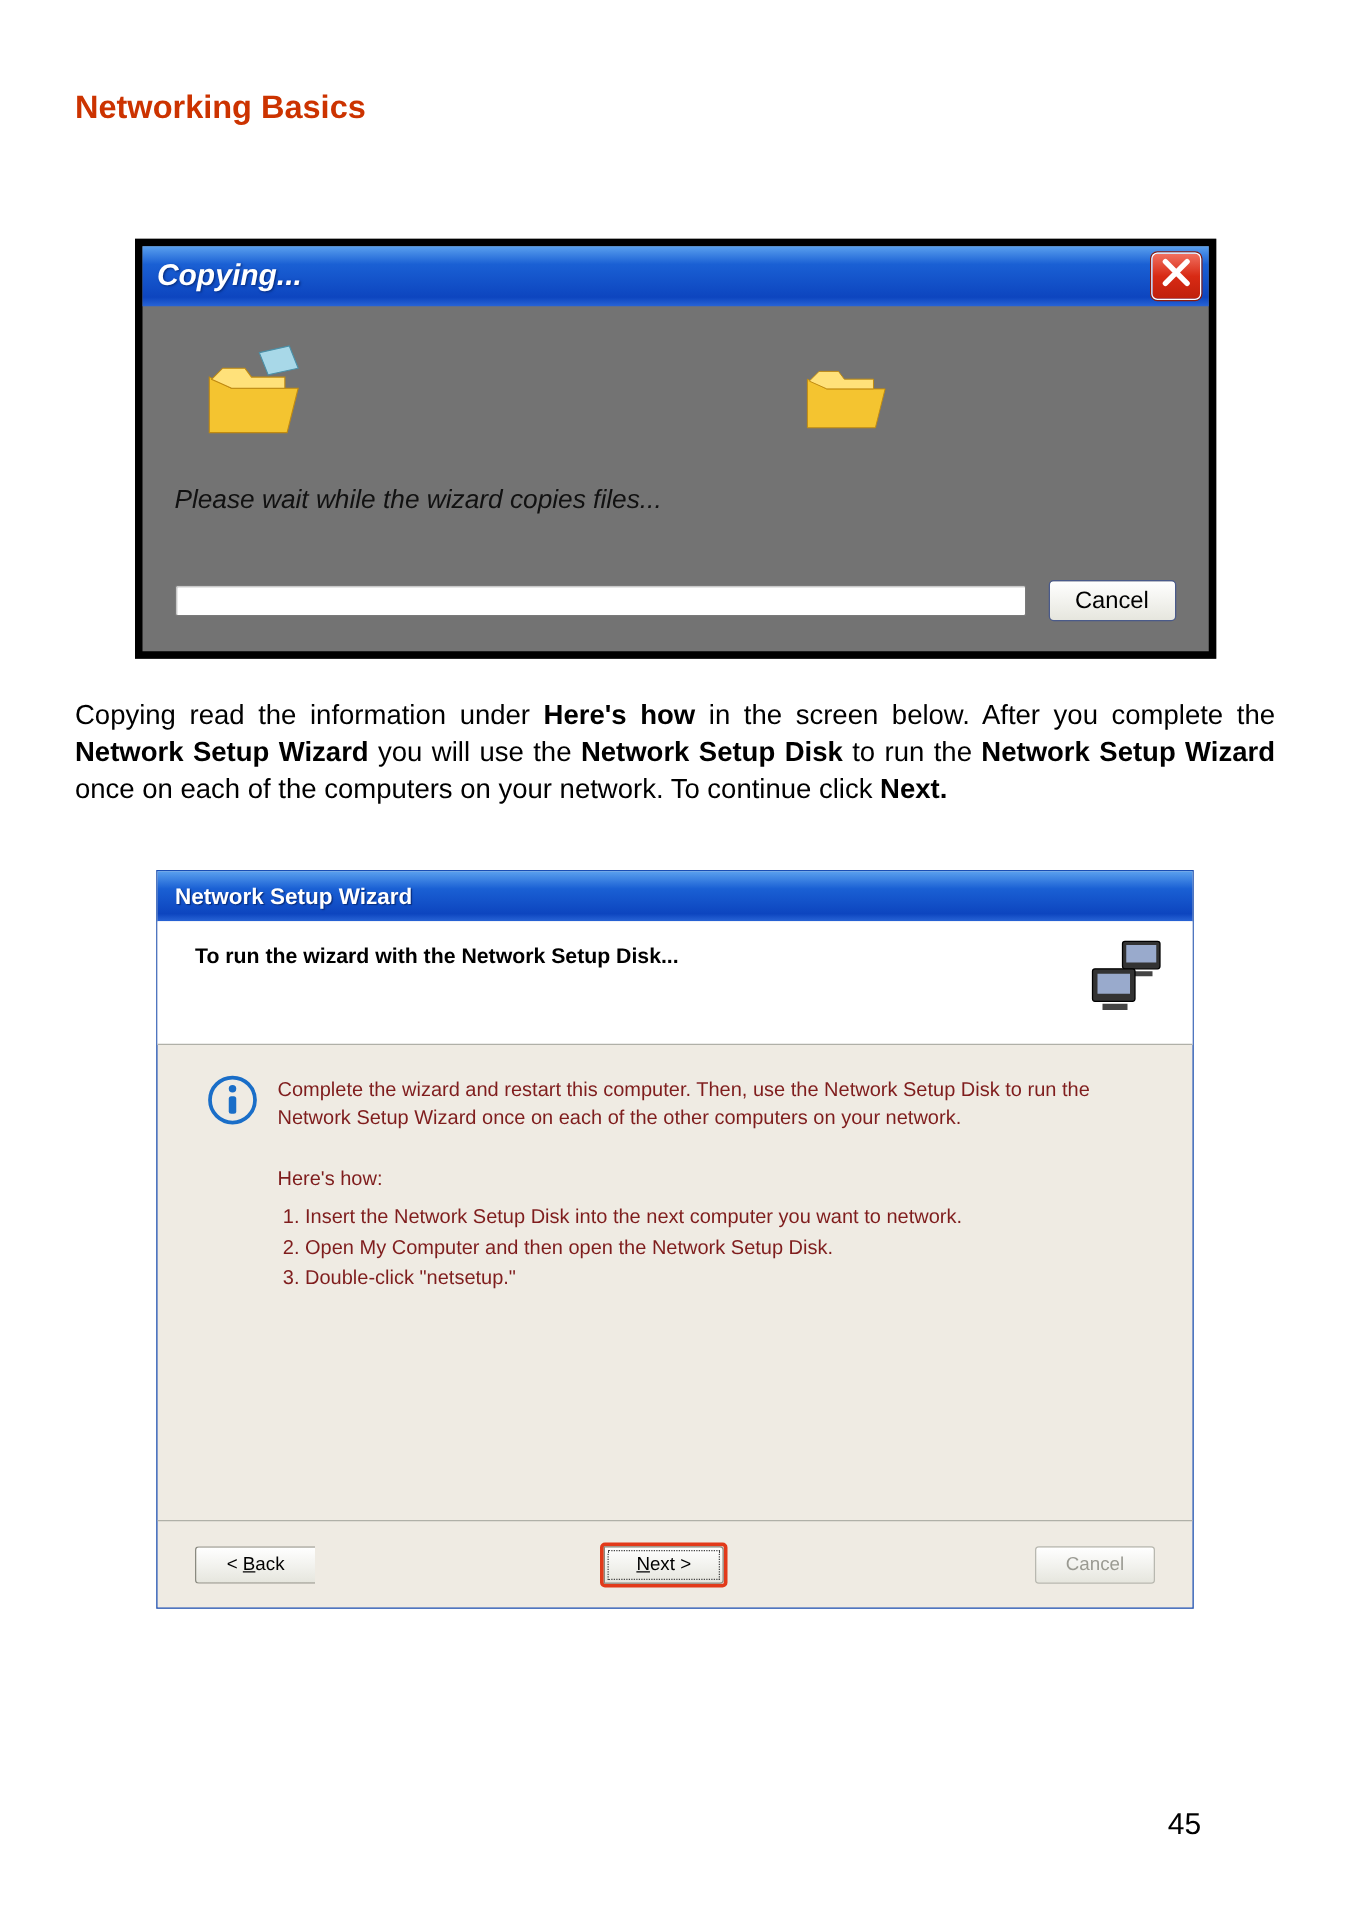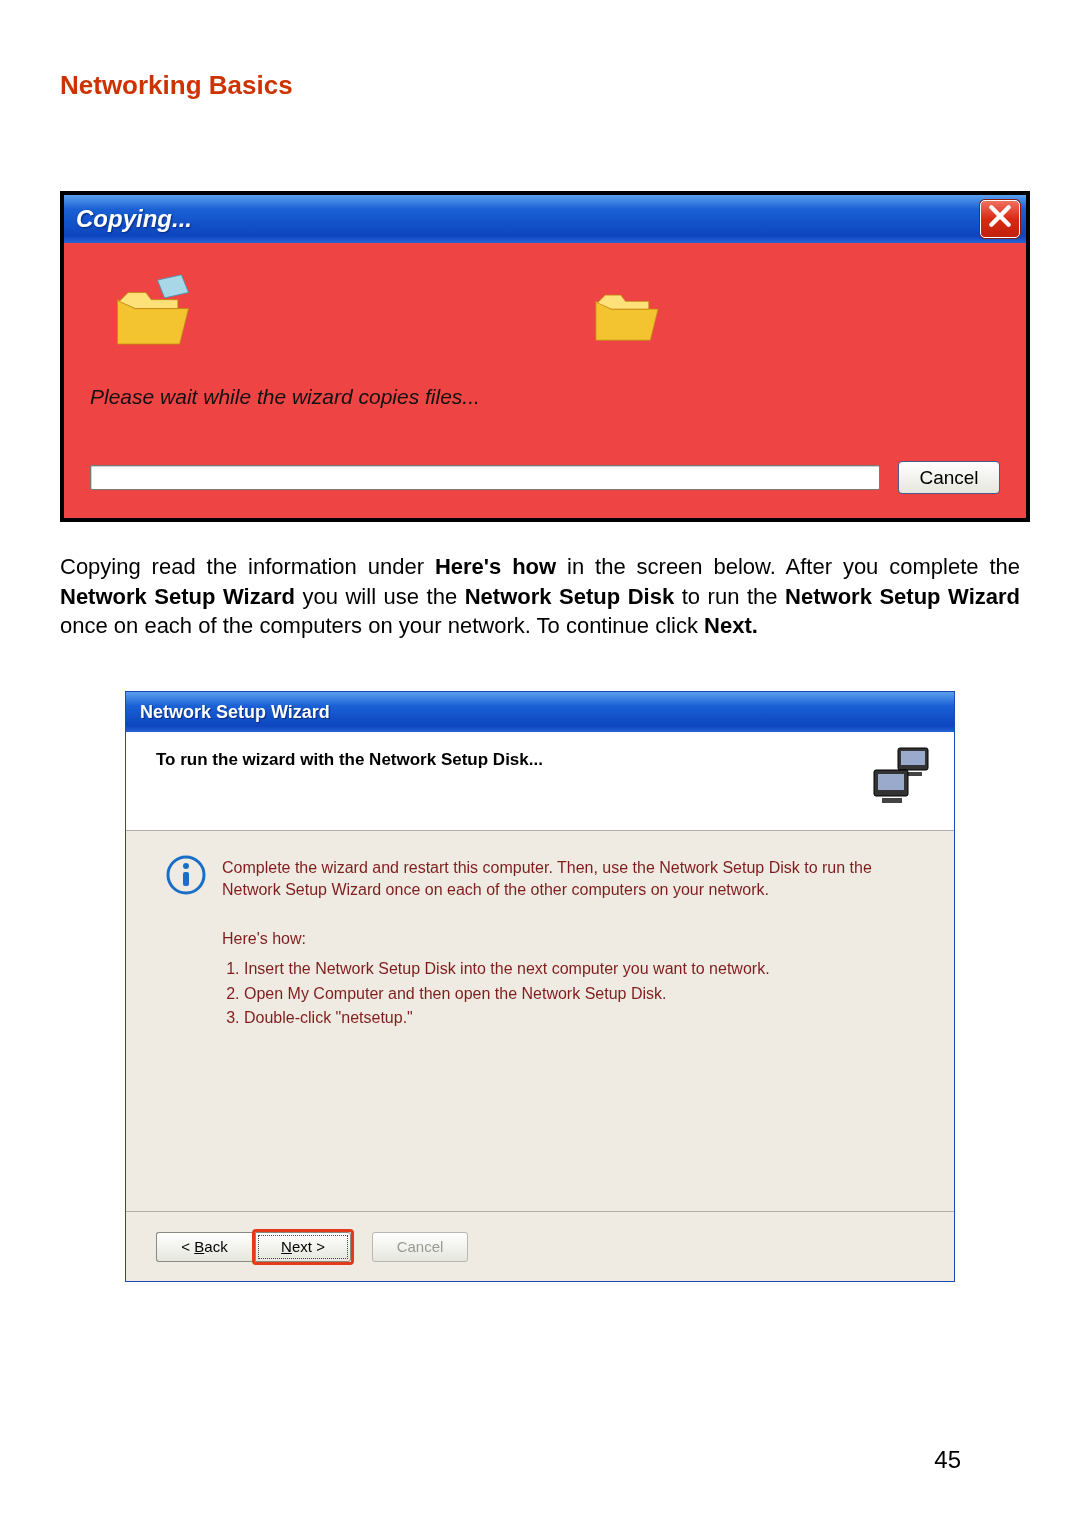--- a/index.html
+++ b/index.html
@@ -1,21 +1,21 @@
 <!DOCTYPE html>
 <html><head>
 <meta charset="utf-8">
 <style>
   * { box-sizing: border-box; margin: 0; padding: 0; }
   html, body { width: 1080px; height: 1529px; background: #fff; font-family: Arial, Helvetica, sans-serif; }
   .page { padding: 70px 60px 50px 60px; position: relative; height: 100%; }
   .section-title { color: #cc3300; font-size: 26px; font-weight: bold; margin-bottom: 90px; }
 
   
-  .dlg-copying { width: 970px; margin: 0 auto; border: 4px solid #000000; background: #ef4444; }
+  .dlg-copying { width: 865px; margin: 0 auto; border: 6px solid #000000; background: #737373; }
   .titlebar { height: 48px; background: linear-gradient(to bottom, #5aa0ee 0%, #1a60d4 30%, #0d45bf 85%, #2864d6 100%); display: flex; align-items: center; padding: 0 6px 0 12px; color: #fff; font-family: "Trebuchet MS", Arial, sans-serif; font-weight: bold; font-size: 24px; font-style: italic; text-shadow: 1px 1px 2px #062a7a; }
   .titlebar .spacer { flex: 1; }
   .close-btn { width: 40px; height: 38px; background: linear-gradient(to bottom, #f07060, #d82a14 50%, #c0200c 100%); border: 1px solid #fff; border-radius: 5px; display: flex; align-items: center; justify-content: center; box-shadow: 0 0 0 1px #8a1a0c; }
   .close-btn svg { width: 26px; height: 26px; }
   .dlg-body { padding: 30px 26px 24px 26px; }
   .icon-row { display: flex; align-items: center; gap: 0; padding-left: 18px; margin-bottom: 28px; }
   .folder-slot { display: inline-block; }
   .gap-large { width: 390px; display: inline-block; }
   .wait-text { font-size: 21px; color: #111; margin-bottom: 52px; padding-left: 0px; font-style: italic; }
   .prog-row { display: flex; align-items: center; gap: 18px; }
@@ -36,21 +36,21 @@
   .wiz-header { background: #fff; height: 99px; padding: 14px 18px 0 30px; display: flex; align-items: flex-start; border-bottom: 1px solid #b0b0a8; }
   .wiz-header-text { font-size: 17px; font-weight: bold; padding-top: 4px; }
   .wiz-header-icon { margin-left: auto; width: 70px; height: 65px; }
   .wiz-content { padding: 24px 40px 24px 40px; font-size: 16px; color: #7f1d1d; min-height: 380px; }
   .info-row { display: flex; align-items: flex-start; gap: 16px; margin-bottom: 30px; }
   .info-icon { width: 40px; height: 40px; flex-shrink: 0; }
   .info-text { line-height: 1.35; padding-top: 2px; }
   .hereshow { margin-left: 56px; margin-bottom: 10px; }
   .step-list { margin-left: 56px; padding-left: 22px; line-height: 1.4; }
   .step-list li { margin-bottom: 2px; }
-  .wiz-footer { border-top: 1px solid #b0b0a8; height: 70px; display: flex; align-items: center; justify-content: flex-start; padding: 0 30px; gap: 0; }
+  .wiz-footer { border-top: 1px solid #b0b0a8; height: 70px; display: flex; align-items: center; justify-content: space-between; padding: 0 30px; gap: 0; }
   .wiz-btn { min-width: 96px; height: 30px; background: linear-gradient(to bottom, #fff, #e6e6de); border: 1px solid #8a8a80; border-radius: 3px; font-size: 15px; display: flex; align-items: center; justify-content: center; }
   .wiz-btn.disabled { color: #9a9a92; border-color: #b8b8b0; }
   .wiz-btn.back { border-right: none; border-radius: 3px 0 0 3px; }
   .wiz-btn.next { border-radius: 0 3px 3px 0; outline: 1px dotted #444; outline-offset: -4px; }
   .next-highlight { border: 3px solid #e23a1a; border-radius: 4px; display: inline-flex; margin-right: 18px; }
   .u { text-decoration: underline; }
 
   .page-num { position: absolute; bottom: 55px; right: 119px; font-size: 24px; }
 </style>
 </head>

